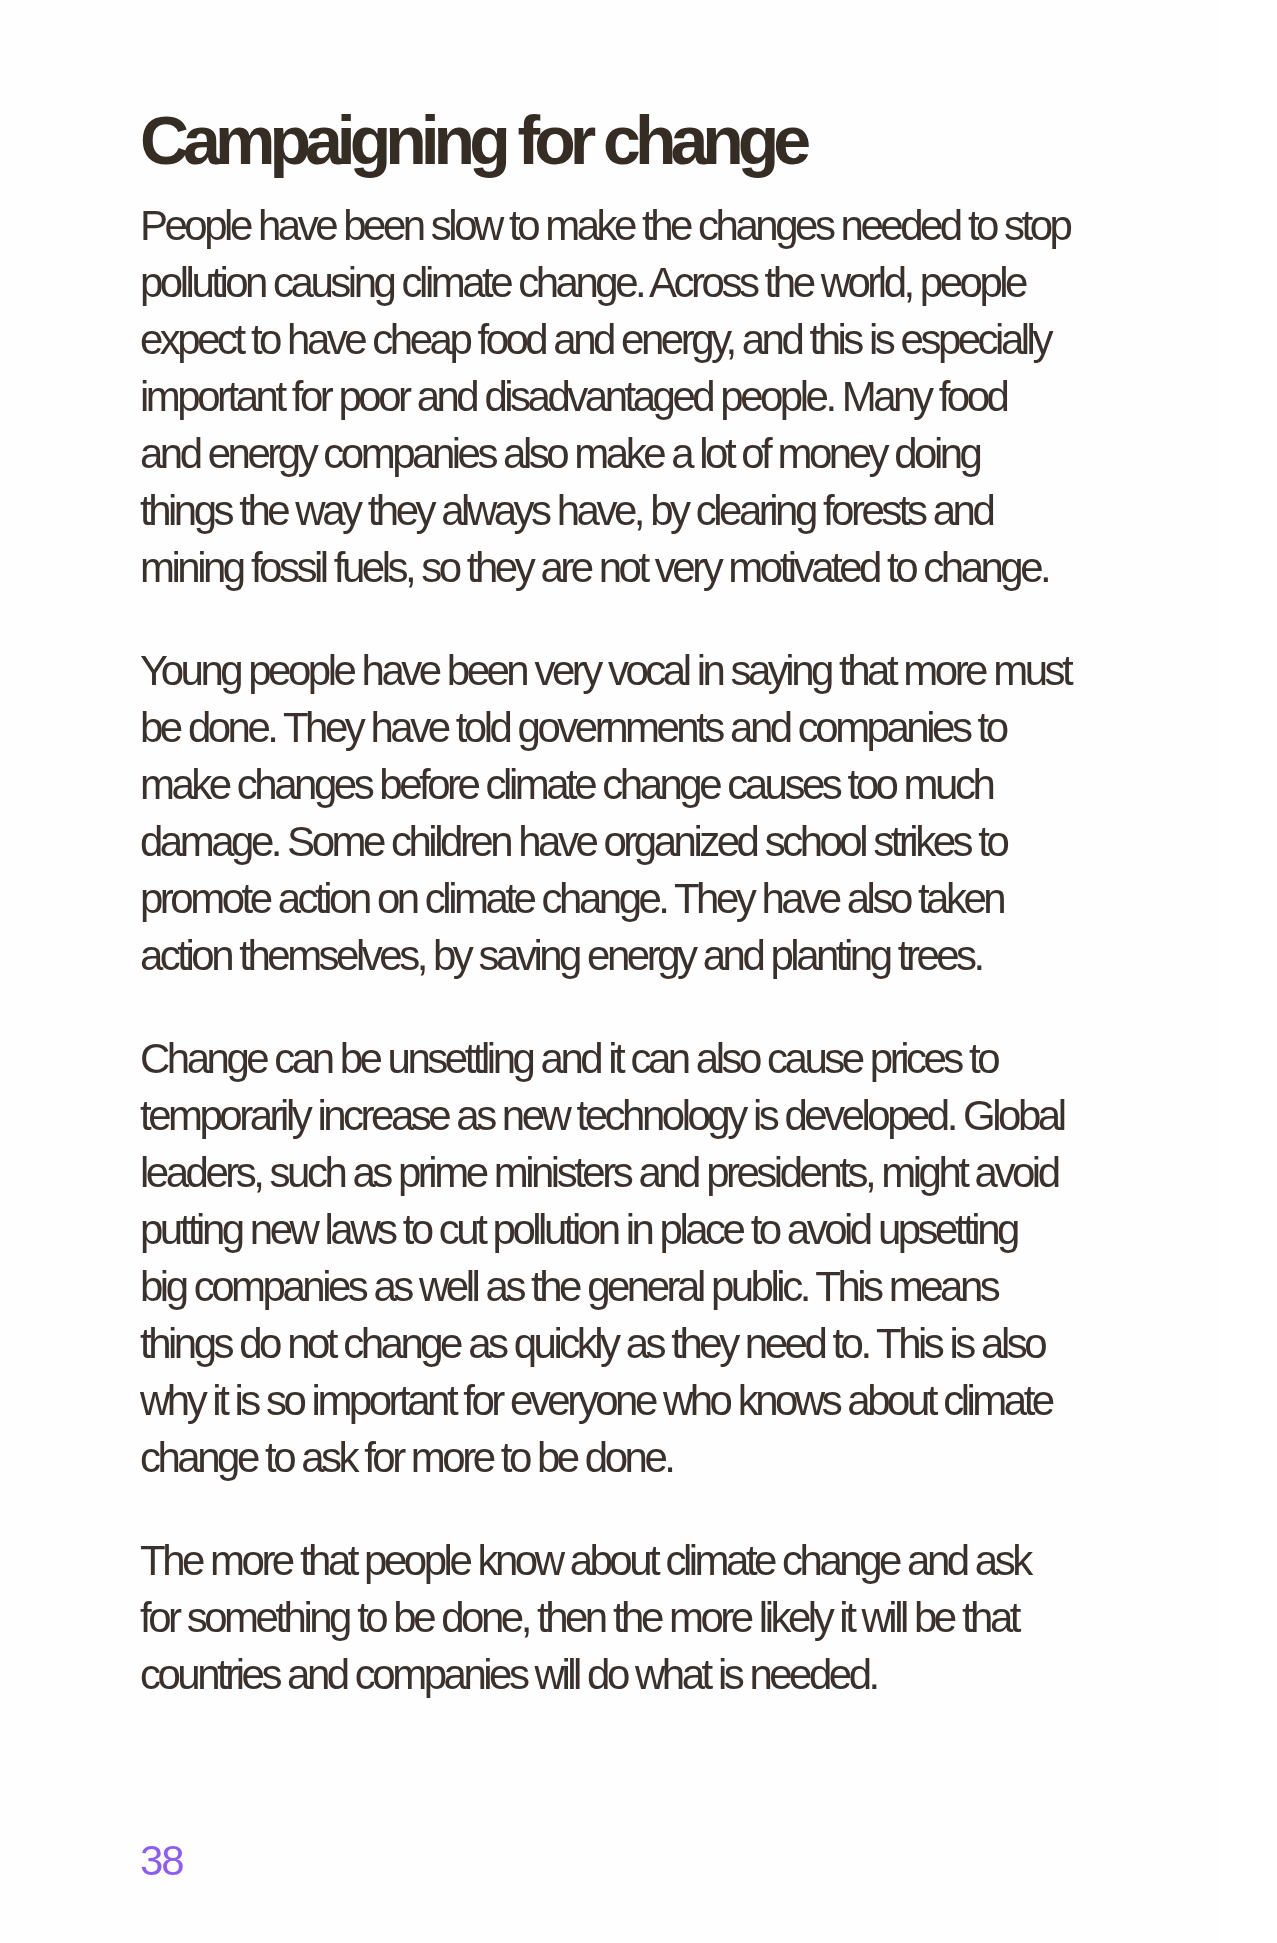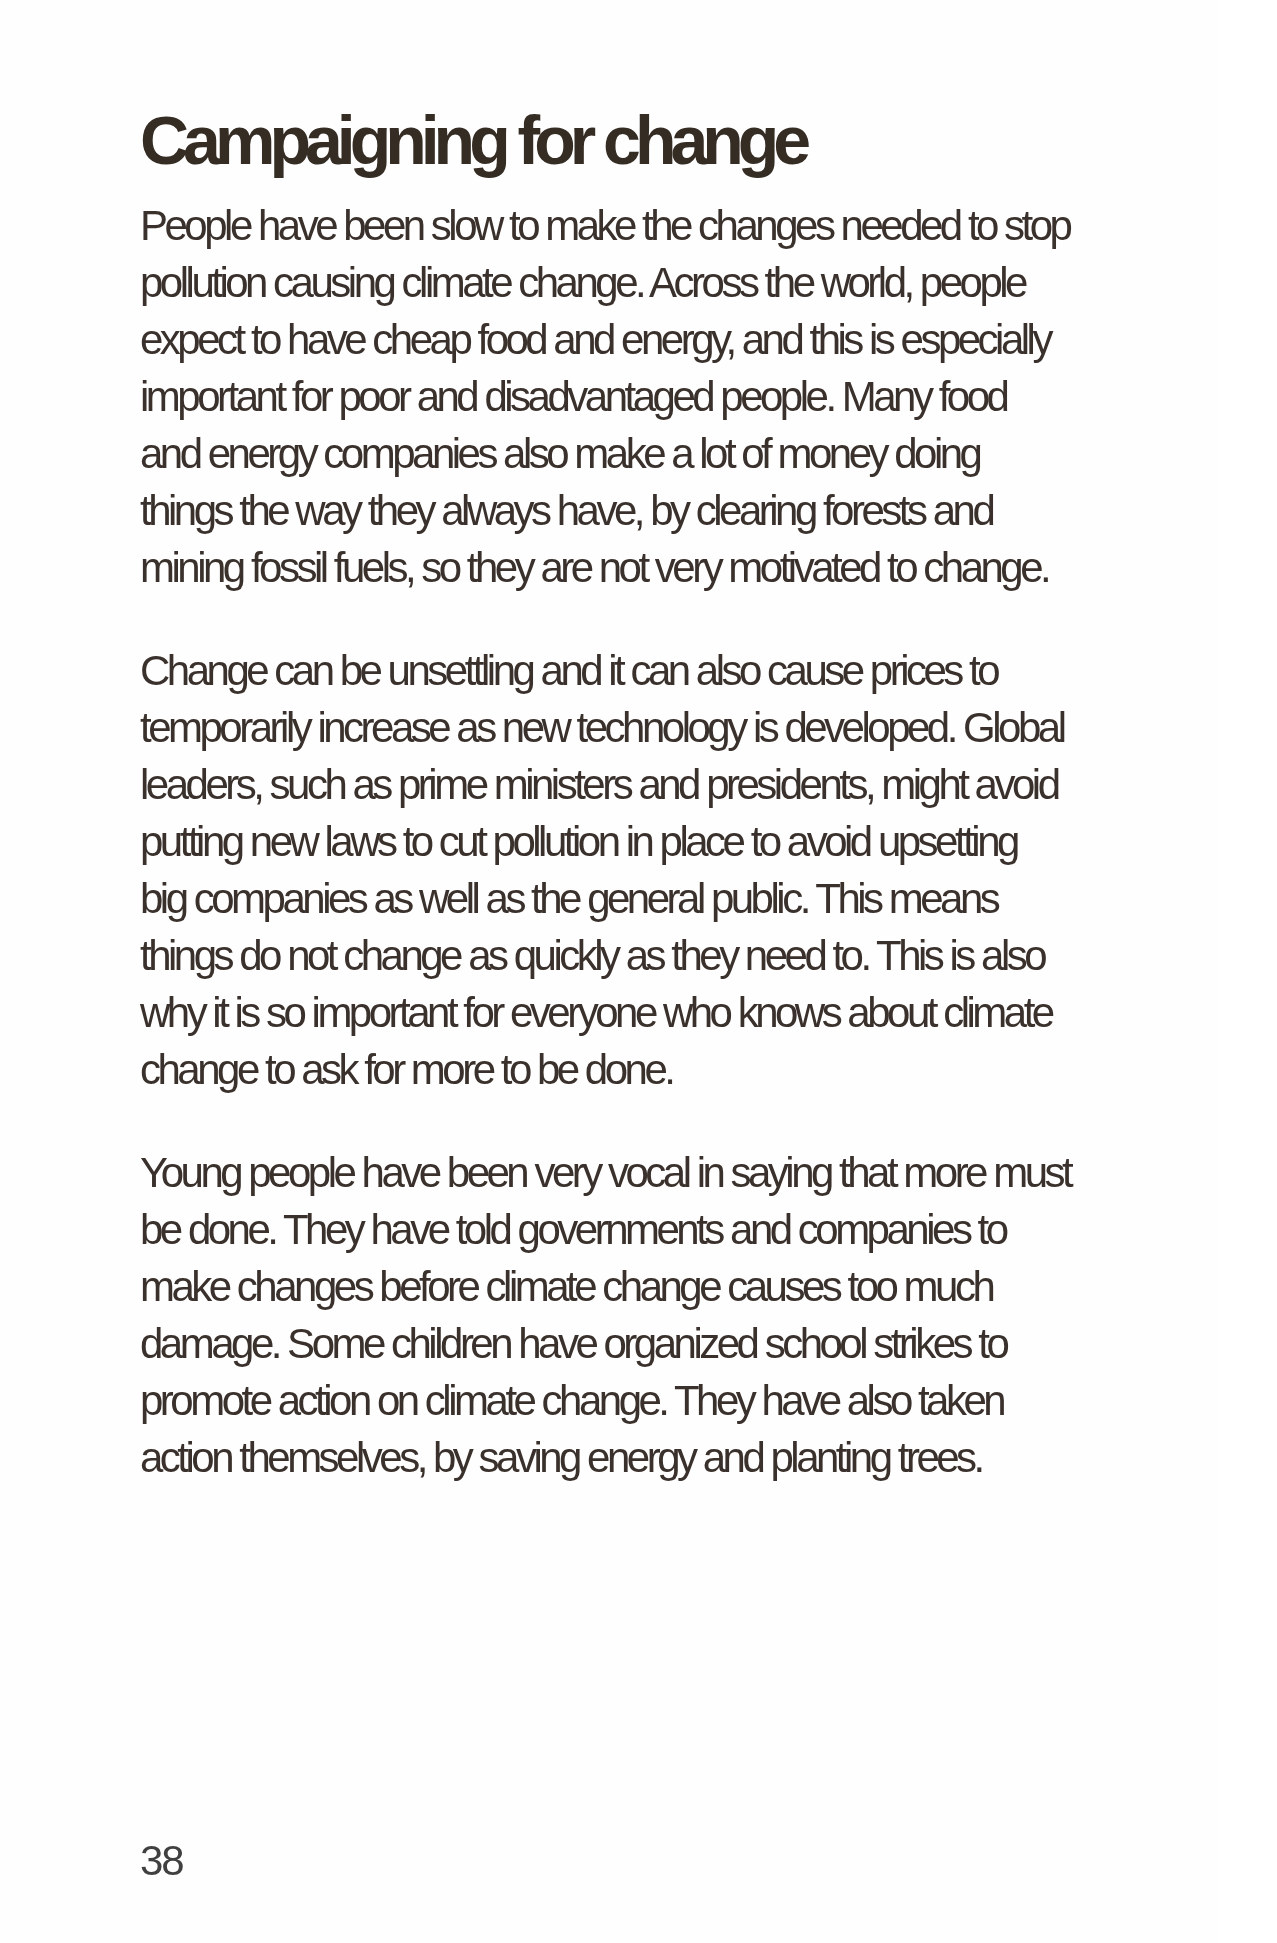--- a/index.html
+++ b/index.html
@@ -39,48 +39,51 @@
   .para.first {
     margin-top: 23px;
   }
   .page-number {
     position: absolute;
     left: 140px;
     top: 1832px;
     font-size: 42px;
     line-height: 57px;
     letter-spacing: -2px;
-    color: #404040;
+    color: #8b5cf6;
   }
 </style>
 </head>
 <body>
 
 <div class="book-page">
   <h1 class="page-title">Campaigning for change</h1>
 
   <p class="para first">People have been slow to make the changes needed to stop
 pollution causing climate change. Across the world, people
 expect to have cheap food and energy, and this is especially
 important for poor and disadvantaged people. Many food
 and energy companies also make a lot of money doing
 things the way they always have, by clearing forests and
 mining fossil fuels, so they are not very motivated to change.</p>
 
+  <p class="para">Young people have been very vocal in saying that more must
+be done. They have told governments and companies to
+make changes before climate change causes too much
+damage. Some children have organized school strikes to
+promote action on climate change. They have also taken
+action themselves, by saving energy and planting trees.</p>
+
   <p class="para">Change can be unsettling and it can also cause prices to
 temporarily increase as new technology is developed. Global
 leaders, such as prime ministers and presidents, might avoid
 putting new laws to cut pollution in place to avoid upsetting
 big companies as well as the general public. This means
 things do not change as quickly as they need to. This is also
 why it is so important for everyone who knows about climate
 change to ask for more to be done.</p>
 
-  <p class="para">Young people have been very vocal in saying that more must
-be done. They have told governments and companies to
-make changes before climate change causes too much
-damage. Some children have organized school strikes to
-promote action on climate change. They have also taken
-action themselves, by saving energy and planting trees.</p>
-
+  <p class="para">The more that people know about climate change and ask
+for something to be done, then the more likely it will be that
+countries and companies will do what is needed.</p>
 
   <div class="page-number">38</div>
 </div>
 
 </body></html>

